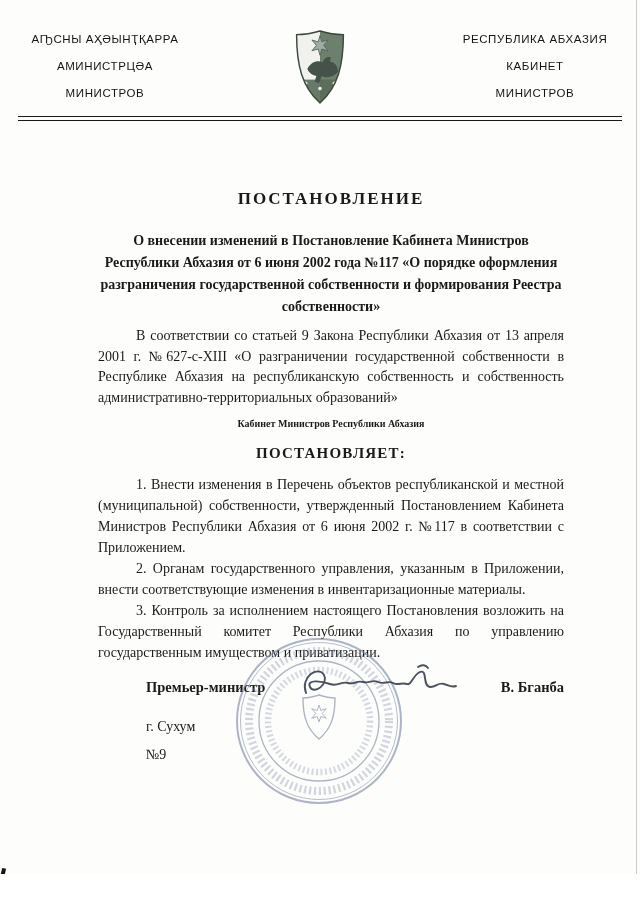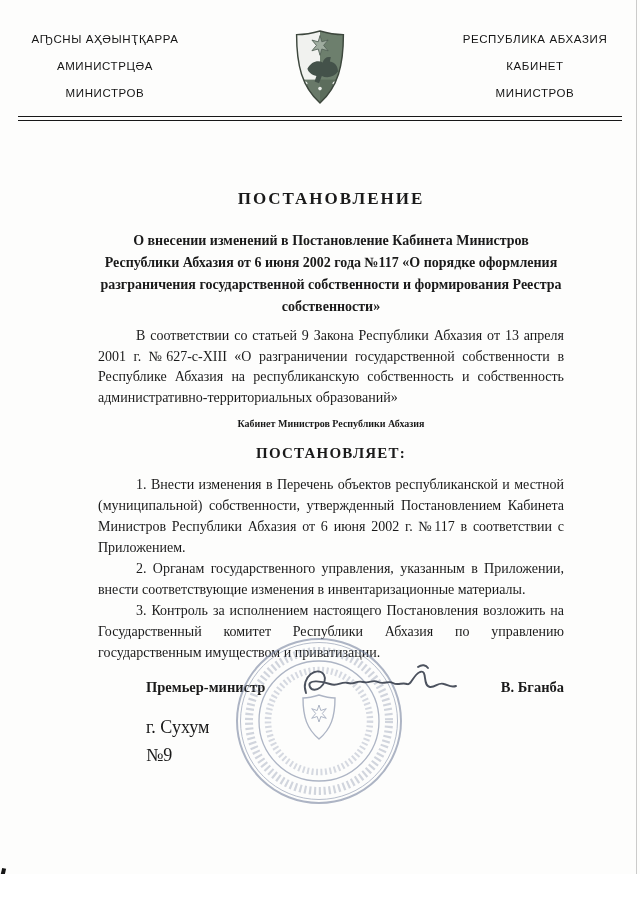--- a/index.html
+++ b/index.html
@@ -40,21 +40,21 @@
   .issuer { margin-top:10px; text-align:center; font-weight:700; font-size:10px; }
   .resolves { margin-top:16px; text-align:center; font-weight:700; font-size:15px; letter-spacing:1.2px; }
   .items { margin-top:12px; }
   .items .par { line-height:21px; }
   
   .sign-block { position:relative; margin-top:14px; }
   .sig-row {
     display:flex; justify-content:space-between; padding-left:48px;
     font-weight:700; font-size:14.5px; line-height:20px;
   }
-  .footer-block { margin-top:16px; padding-left:48px; font-size:18px; line-height:28px; }
+  .footer-block { margin-top:16px; padding-left:48px; font-size:14px; line-height:28px; }
   .stamp-svg { position:absolute; left:135px; top:-42px; z-index:3; pointer-events:none; }
   .sig-svg   { position:absolute; left:194px; top:-20px; z-index:4; pointer-events:none; }
   
   .scan-edge-right { position:absolute; top:0; right:3px; width:1.5px; height:100%; background:rgba(110,110,110,.35); }
   .scan-mark { position:absolute; left:-1px; top:868px; width:4px; height:28px; background:#161616; transform:rotate(13deg); }
 </style>
 </head>
 <body>
 
 <div class="page">

